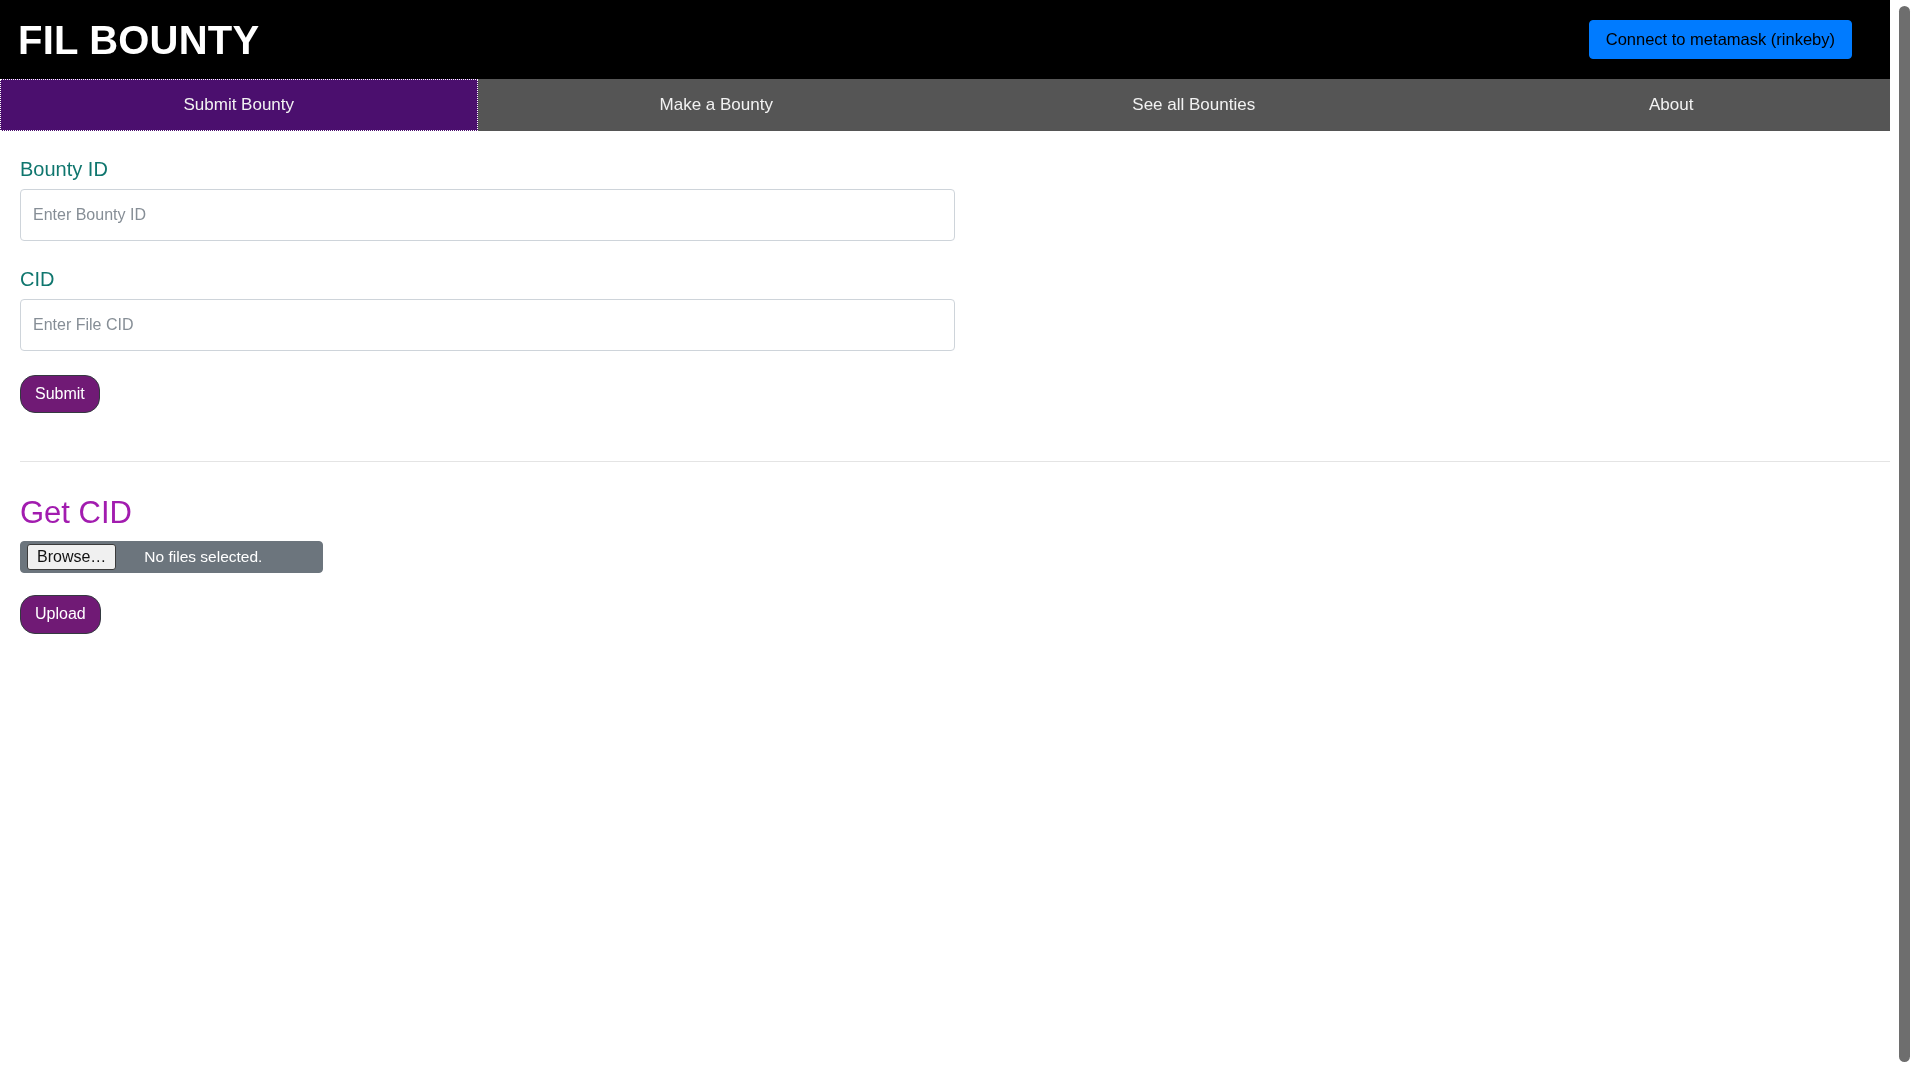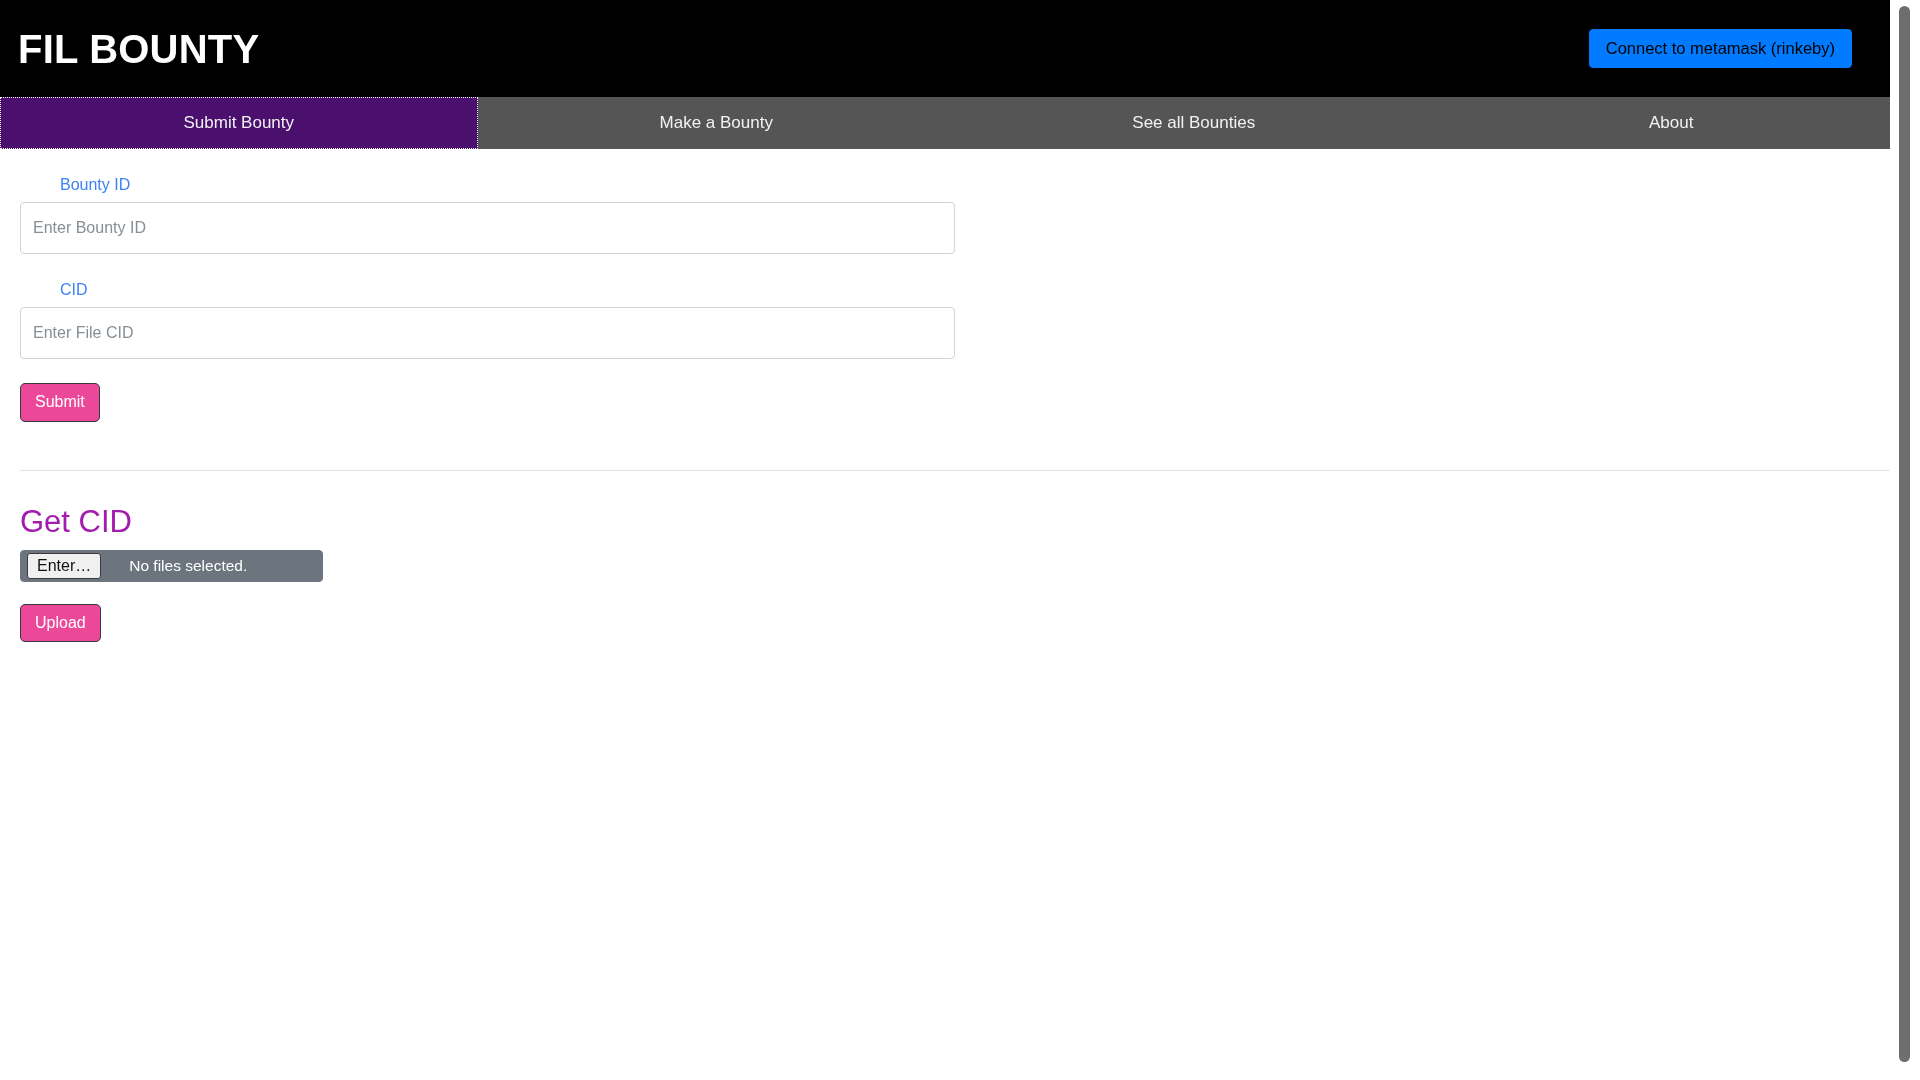--- a/index.html
+++ b/index.html
@@ -18,21 +18,21 @@
   .page {
     position: relative;
     width: 1920px;
     height: 1080px;
     background: #ffffff;
   }
 
   
   .header {
     position: relative;
-    height: 97px;
+    height: 79px;
     background: #000000;
     display: flex;
     align-items: center;
     justify-content: space-between;
     padding: 0 16px 0 16px;
   }
   .brand {
     color: #ffffff;
     font-size: 40px;
     font-weight: bold;
@@ -83,25 +83,24 @@
 
   
   .content {
     padding: 0 20px;
   }
   .field-group {
     margin-top: 26px;
   }
   .field-label {
     display: block;
-    font-size: 16px;
-    color: #3b82f6;
+    font-size: 20px;
+    color: #0f766e;
     margin-bottom: 8px;
     line-height: 1.2;
-    margin-left: 40px;
   }
   .text-input {
     display: block;
     width: 935px;
     height: 52px;
     padding: 6px 12px;
     font-size: 16px;
     font-family: "Liberation Sans", sans-serif;
     color: #495057;
     background-color: #ffffff;
@@ -109,24 +108,24 @@
     border-radius: 4px;
     outline: none;
   }
   .text-input::placeholder {
     color: #868e96;
     opacity: 1;
   }
 
   .btn-dark {
     display: inline-block;
-    background: #ec4899;
+    background: #701a75;
     color: #ffffff;
     border: 1px solid #343a40;
-    border-radius: 5px;
+    border-radius: 15px;
     font-size: 16px;
     font-family: "Liberation Sans", sans-serif;
     padding: 8px 14px 9px 14px;
     cursor: pointer;
     line-height: 1.2;
   }
   .submit-wrap { margin-top: 24px; }
 
   .divider {
     border: 0;
@@ -232,21 +231,21 @@
 
     <div class="submit-wrap">
       <button class="btn-dark">Submit</button>
     </div>
 
     <hr class="divider">
 
     <h2 class="section-title">Get CID</h2>
 
     <div class="file-input">
-      <span class="browse-btn">Enter…</span>
+      <span class="browse-btn">Browse…</span>
       <span class="file-status">No files selected.</span>
     </div>
 
     <div class="upload-wrap">
       <button class="btn-dark">Upload</button>
     </div>
 
   </div>
 
   <div class="scrollbar-track">

